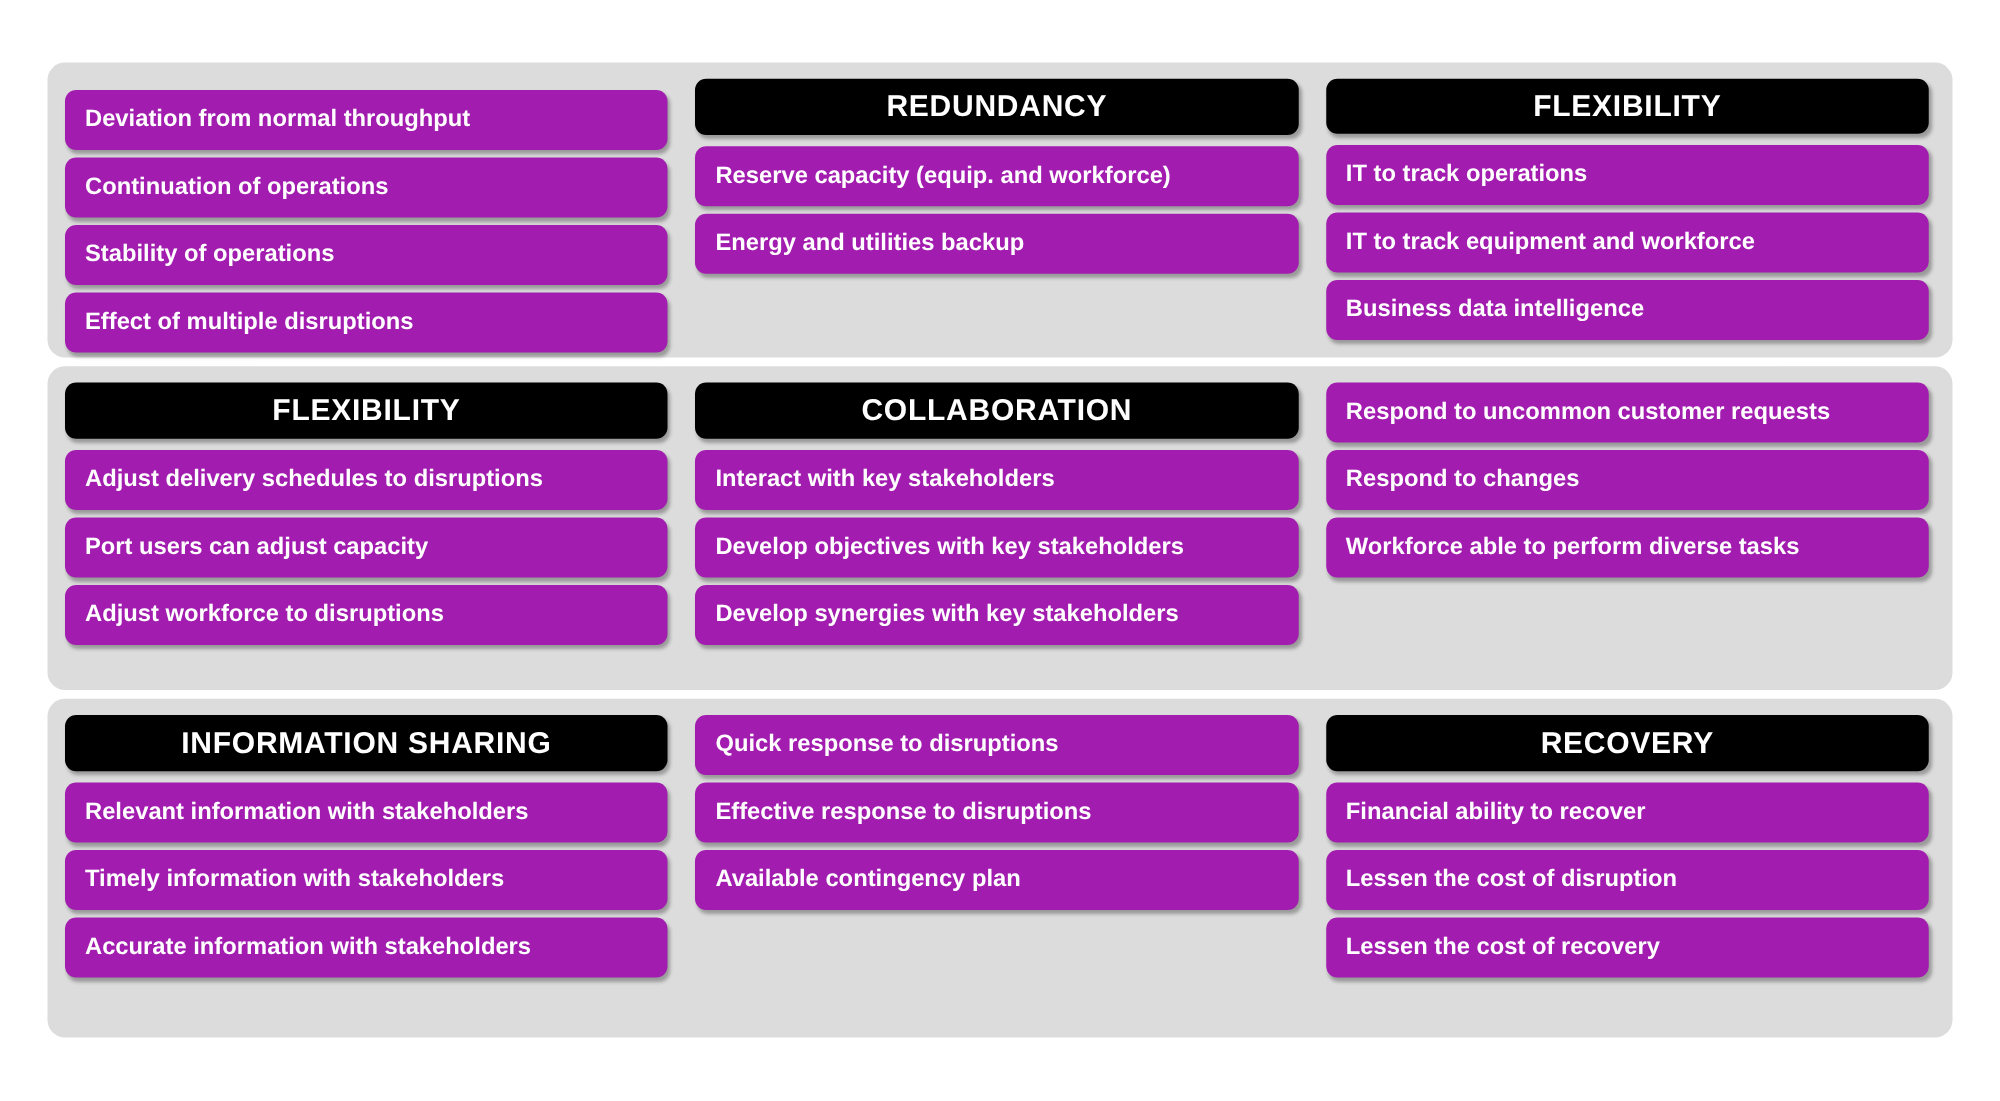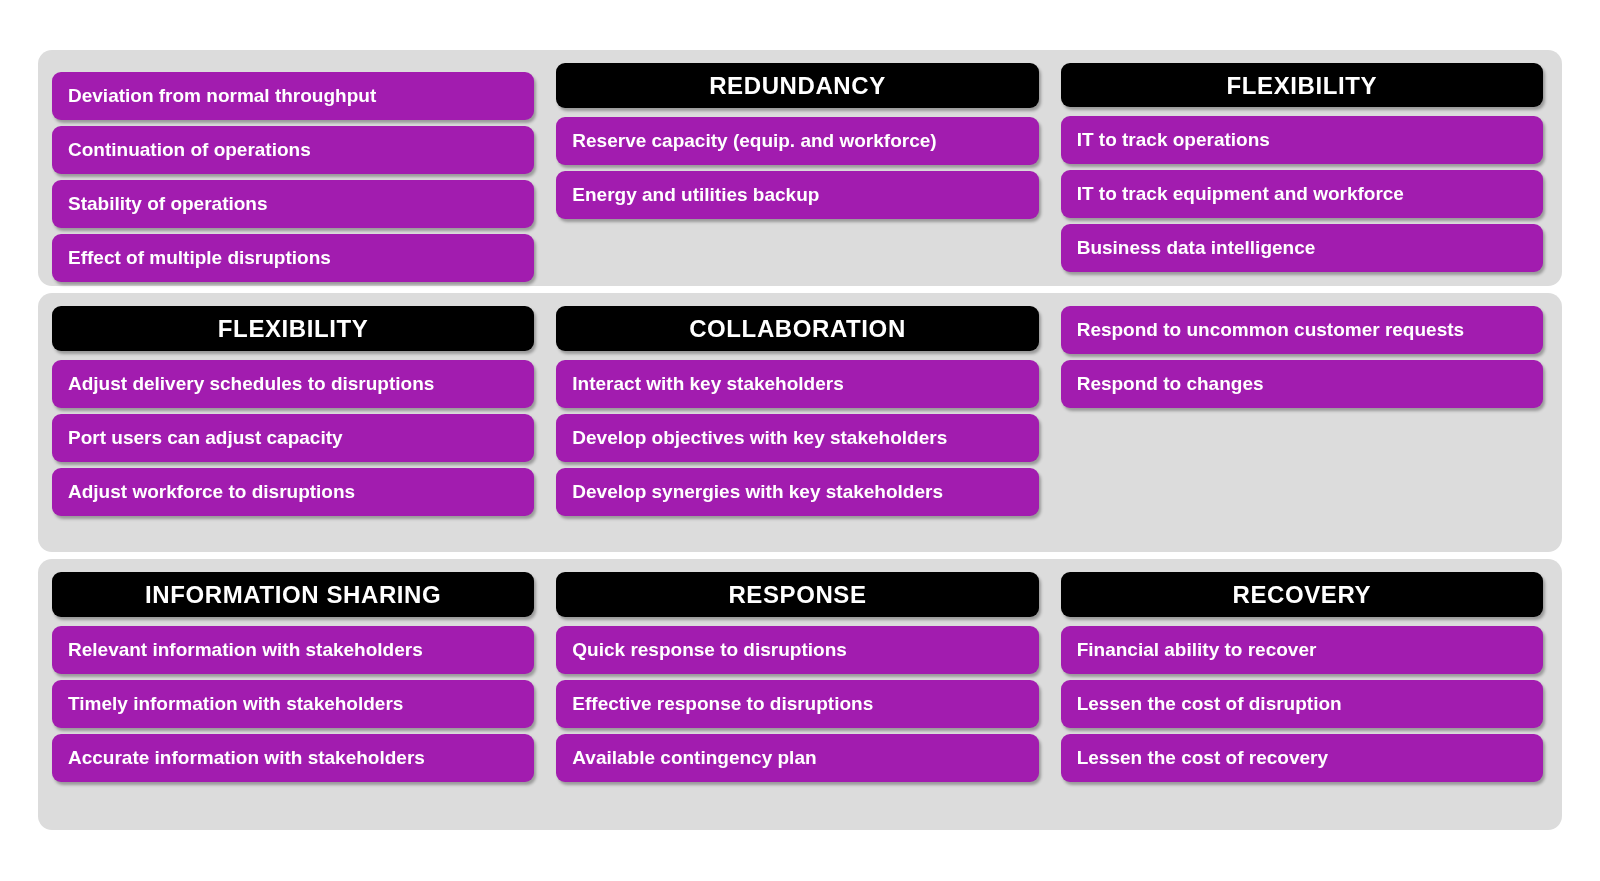--- a/index.html
+++ b/index.html
@@ -127,35 +127,35 @@
       <div class="items">
         <div class="item">Interact with key stakeholders</div>
         <div class="item">Develop objectives with key stakeholders</div>
         <div class="item">Develop synergies with key stakeholders</div>
       </div>
     </div>
     <div class="column">
       <div class="items">
         <div class="item">Respond to uncommon customer requests</div>
         <div class="item">Respond to changes</div>
+        <div class="item">Workforce able to perform diverse tasks</div>
       </div>
     </div>
   </div>
 
   <div class="band band-3">
     <div class="column">
       <div class="col-header">INFORMATION SHARING</div>
       <div class="items">
         <div class="item">Relevant information with stakeholders</div>
         <div class="item">Timely information with stakeholders</div>
         <div class="item">Accurate information with stakeholders</div>
       </div>
     </div>
     <div class="column">
-      <div class="col-header">RESPONSE</div>
       <div class="items">
         <div class="item">Quick response to disruptions</div>
         <div class="item">Effective response to disruptions</div>
         <div class="item">Available contingency plan</div>
       </div>
     </div>
     <div class="column">
       <div class="col-header">RECOVERY</div>
       <div class="items">
         <div class="item">Financial ability to recover</div>

